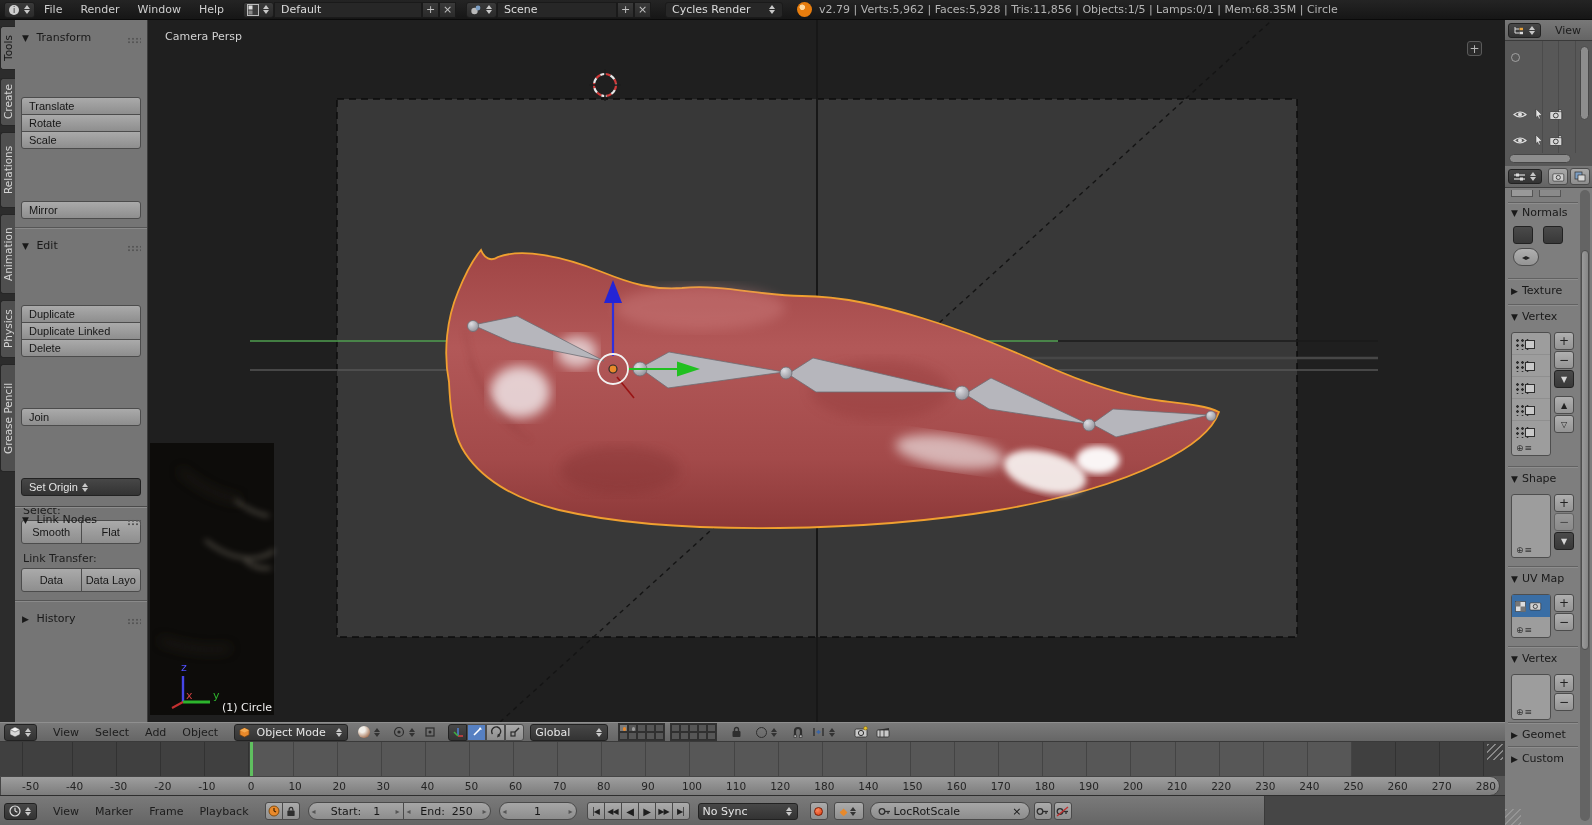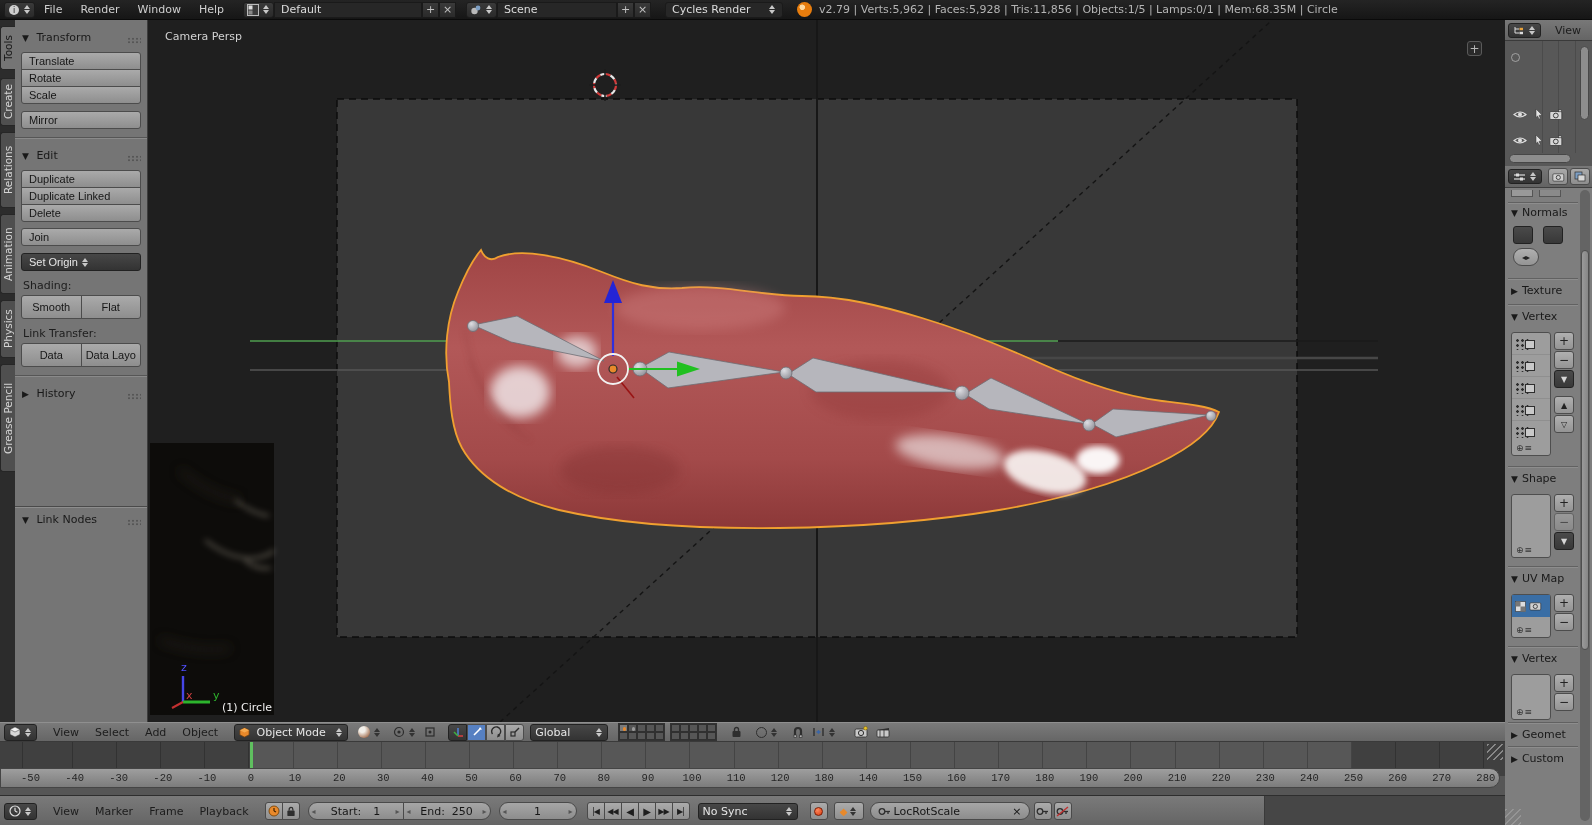--- a/index.html
+++ b/index.html
@@ -47,21 +47,21 @@
     background:#4f4f4f; border-radius:0 3px 3px 0; border:1px solid #262626; border-left:none; }
   .vtab.active { background:#757575; color:#161616; }
 
   
   #toolshelf { position:absolute; left:15px; top:20px; width:133px; height:702px;
     background:#757575; border-right:1px solid #3d3d3d; }
   .shelf-hd { display:flex; align-items:flex-end; justify-content:space-between;
     padding:0 6px 0 7px; height:16px; color:#191919;gap:28px; }
   .shelf-hd .tri { margin-right:4px; font-size:9px; }
   .tool-group { margin:0 6px; }
-  .tool-group .btn { display:flex; width:100%; height:18px; justify-content:flex-start; padding-left:7px; }
+  .tool-group .btn { display:flex; width:100%; height:18px; justify-content:flex-start; padding-left:7px;margin-top:45px; }
   .tool-group .btn + .btn { margin-top:-1px; border-top-left-radius:0; border-top-right-radius:0; }
   .tool-group .btn:not(:last-child) { border-bottom-left-radius:0; border-bottom-right-radius:0; }
   .row2 { display:flex; margin:3px 6px 0 6px; }
   .row2 .btn { flex:1; height:24px; }
   .row2 .btn:first-child { border-radius:3px 0 0 3px; }
   .row2 .btn:last-child { border-radius:0 3px 3px 0; margin-left:-1px; }
   .sep-line { border-top:1px solid #565656; box-shadow:0 1px 0 #8a8a8a; margin:8px 0; }
   .lbl { margin:8px 6px 2px 8px; color:#1d1d1d; }
 
   
@@ -123,23 +123,23 @@
     background:linear-gradient(90deg,#9a9a9a,#868686); border-radius:5px; border:1px solid #4e4e4e; }
 
   
   #timeline { position:absolute; left:0; top:742px; width:1505px; height:83px; background:#565656; }
   #tl-canvas { position:absolute; left:0; top:0; width:1505px; height:34px; background:#575757; }
   .tl-out { position:absolute; top:0; height:34px; background:#404040; }
   #tl-grid { position:absolute; left:0; top:0; width:1505px; height:34px;
     background:repeating-linear-gradient(90deg, transparent 0 43.1px, rgba(0,0,0,.22) 43.1px 44.1px);
     background-position:29px 0; }
   #playhead { position:absolute; left:250px; top:0; width:2.5px; height:34px; background:#5fbf5f; }
-  #ruler { position:absolute; left:0; top:26px; width:1500px; height:20px;
+  #ruler { position:absolute; left:0; top:34px; width:1500px; height:20px;
     background:linear-gradient(#9e9e9e,#7c7c7c); border:1px solid #454545;
-    border-radius:0 10px 10px 0; overflow:hidden;font-family:Liberation Mono, monospace; }
+    border-radius:0 10px 10px 0; overflow:hidden; }
   .ruler-num { position:absolute; top:3px; transform:translateX(-50%); color:#252525; font-size:10.5px; }
   #tl-header { position:absolute; left:0; top:53px; width:1505px; height:30px; background:#464646;
     border-top:1px solid #2e2e2e; }
   #tl-header-inner { position:absolute; left:0; top:0; width:1265px; height:30px;
     background:linear-gradient(#7a7a7a,#646464); display:flex; align-items:center;
     border-right:1px solid #3a3a3a; }
   .numfld { height:18px; display:inline-flex; align-items:center;
     background:linear-gradient(#a6a6a6,#8d8d8d); border:1px solid #4a4a4a; color:#161616; }
   .numfld .aro { color:#555; font-size:8px; padding:0 3px; }
   .pb { width:18px; height:18px; display:inline-flex; align-items:center; justify-content:center;
@@ -248,21 +248,21 @@
       <button class="btn">Join</button>
     </div>
     <div style="height:7px"></div>
     <div class="tool-group">
       <button class="btn btn-dark" style="justify-content:flex-start; padding-right:4px">
         <span>Set Origin</span>
         <span class="updn"></span>
       </button>
     </div>
 
-    <div class="lbl">Shading:</div>
+    <div class="lbl">Select:</div>
     <div class="row2">
       <button class="btn">Smooth</button>
       <button class="btn">Flat</button>
     </div>
 
     <div class="lbl">Link Transfer:</div>
     <div class="row2">
       <button class="btn">Data</button>
       <button class="btn">Data Layo</button>
     </div>

